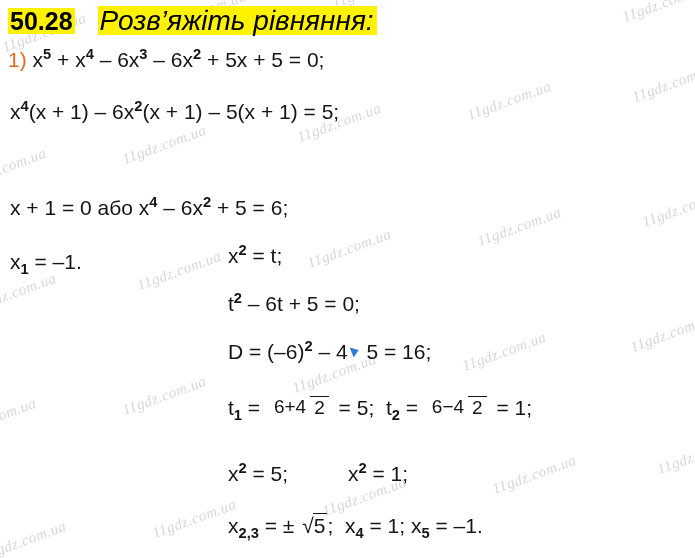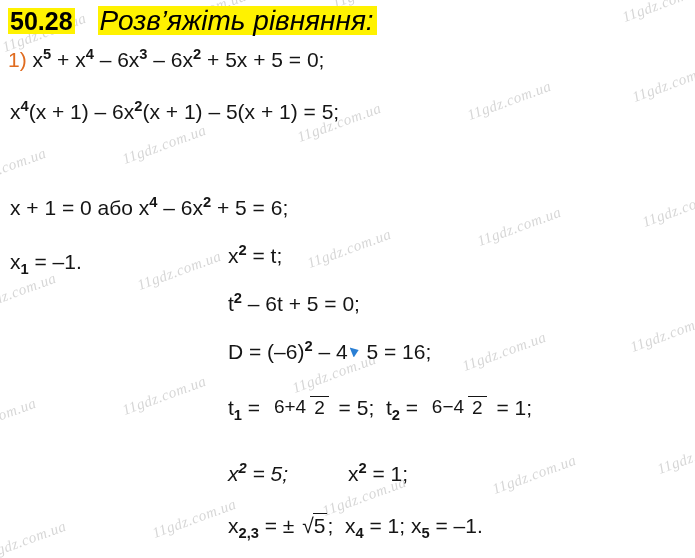--- a/index.html
+++ b/index.html
@@ -217,21 +217,21 @@
   <div class="line" style="left:228px; top:396px;">
     <span>t</span><sub>1</sub><span> = </span><span class="frac">
         <span class="num">6+4</span>
         <span class="den">2</span>
       </span><span> = 5;</span>&nbsp;&nbsp;<span>t</span><sub>2</sub><span> = </span><span class="frac">
         <span class="num">6−4</span>
         <span class="den">2</span>
       </span><span> = 1;</span>
   </div>
 
-  <div class="line" style="left:228px; top:462px;font-style:italic;">
+  <div class="line" style="left:228px; top:462px;">
     <span>x</span><sup>2</sup><span> = 5;</span>
   </div>
   <div class="line" style="left:348px; top:462px;">
     <span>x</span><sup>2</sup><span> = 1;</span>
   </div>
 
   <div class="line" style="left:228px; top:514px;">
     <span>x</span><sub>2,3</sub><span> = </span><span>±</span>&nbsp;<span class="rad"><span class="rsym">√</span><span class="rbody">5</span></span><span>;</span>&nbsp;&nbsp;<span>x</span><sub>4</sub><span> = 1;</span>&nbsp;<span>x</span><sub>5</sub><span> = –1.</span>
   </div>
 

